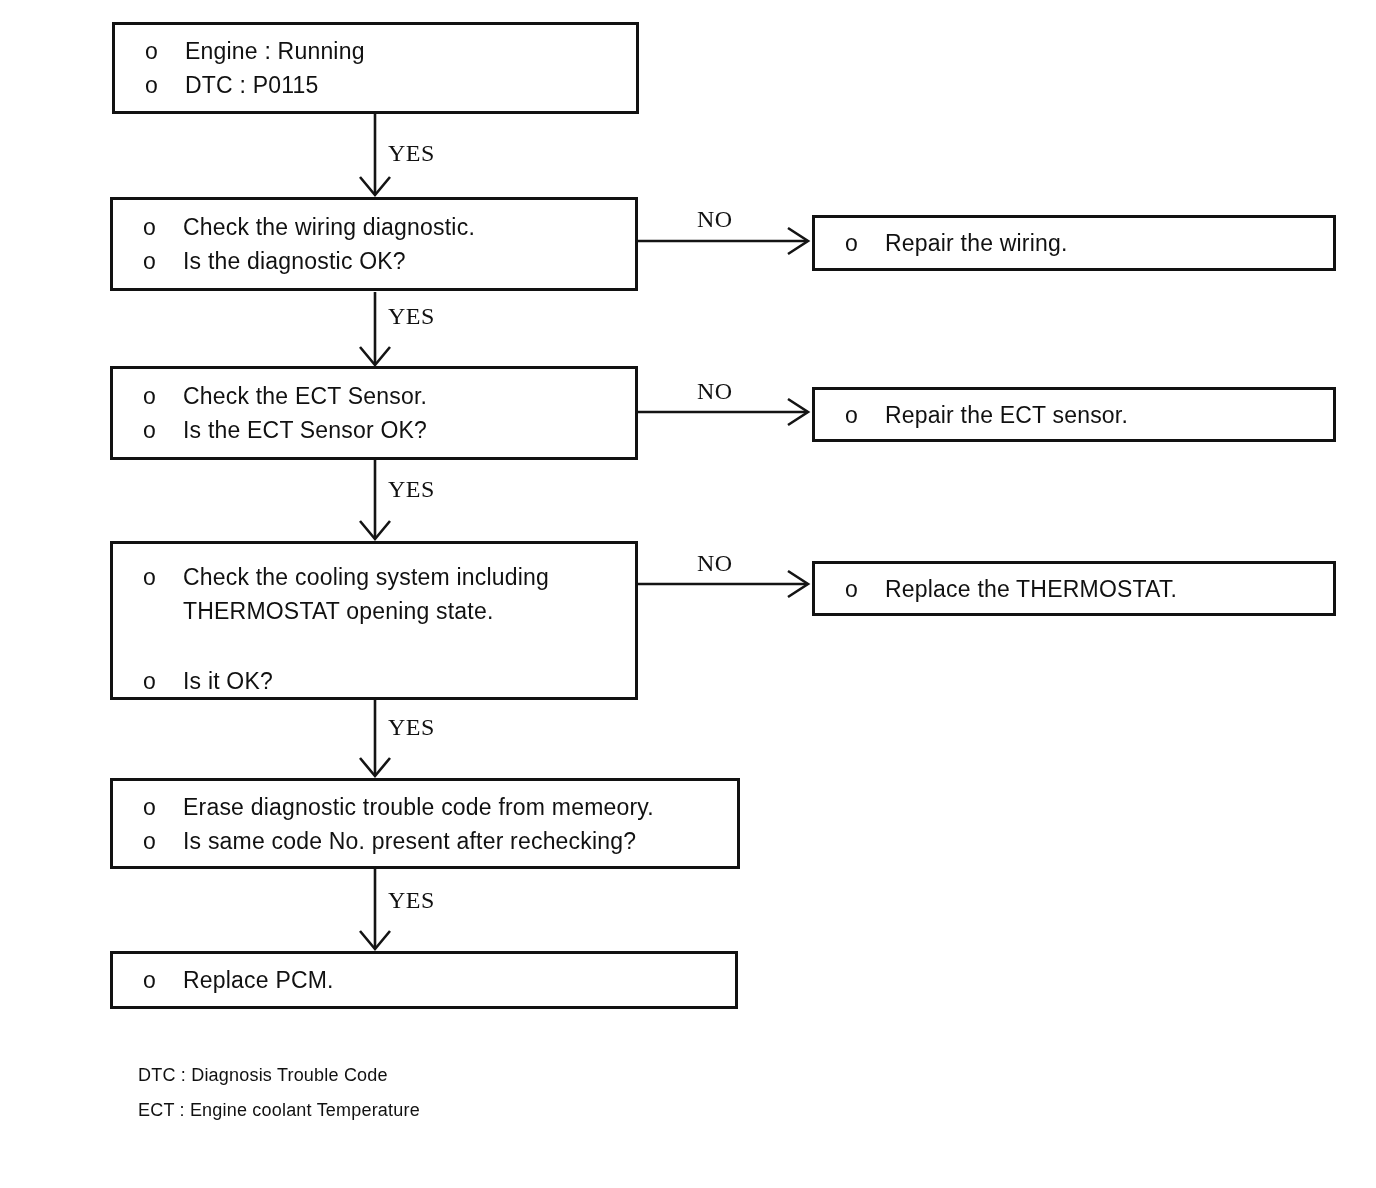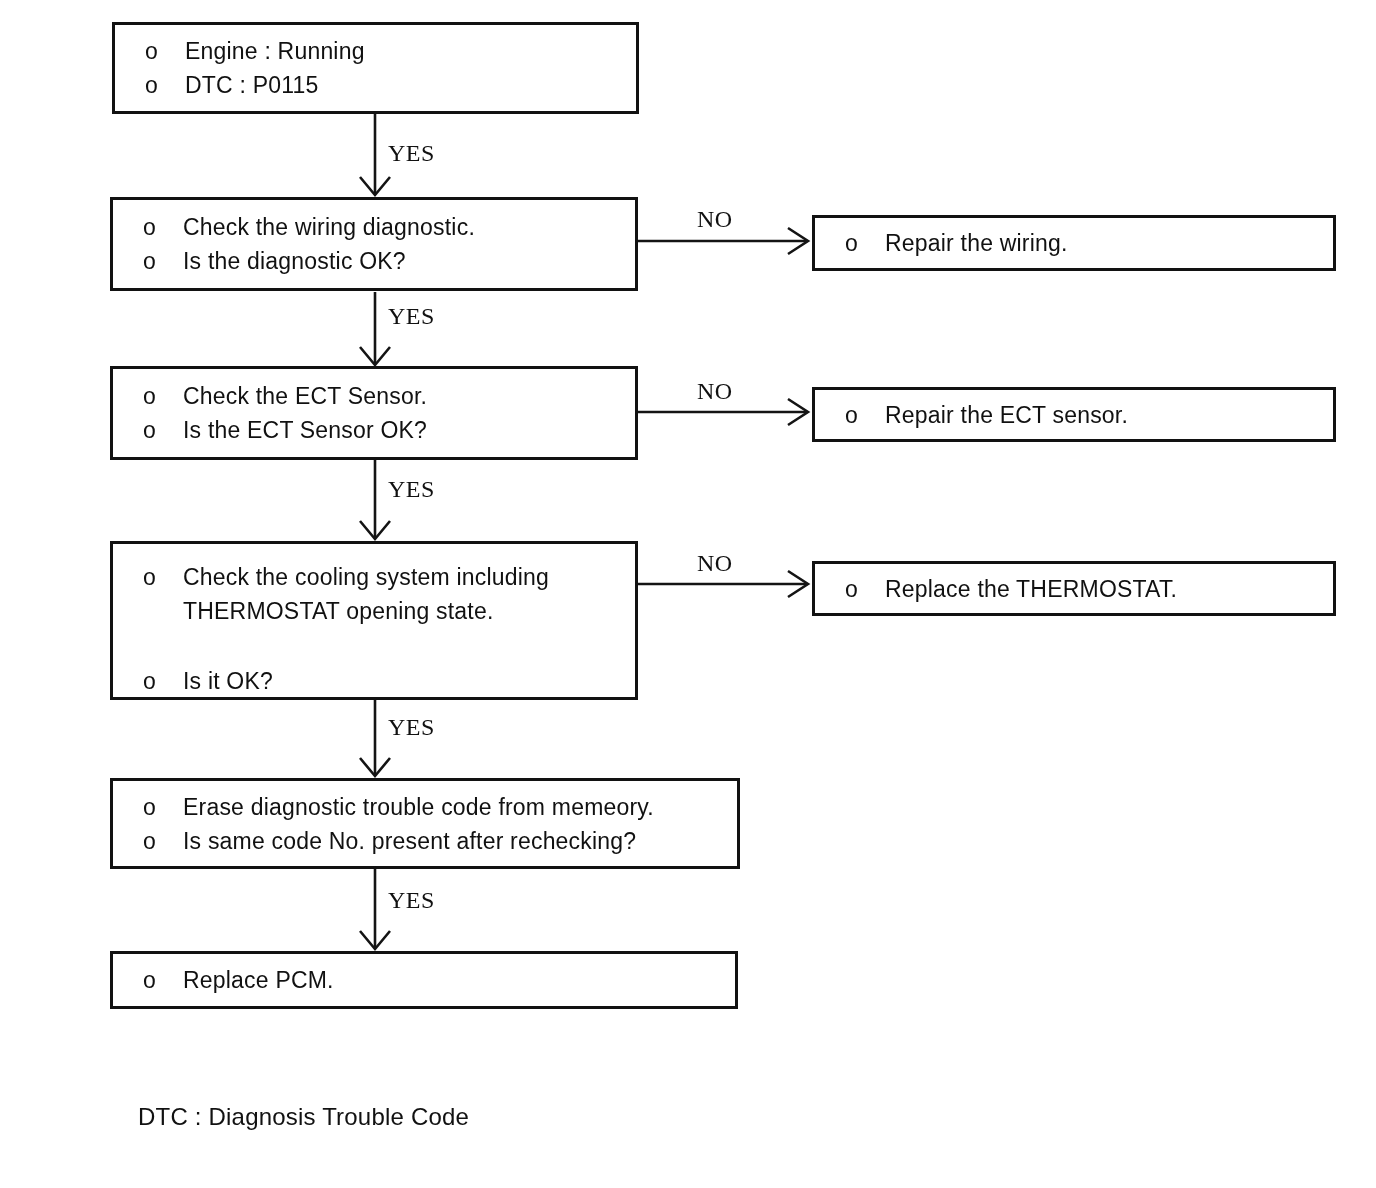--- a/index.html
+++ b/index.html
@@ -57,22 +57,22 @@
   .flow-label {
     position: absolute;
     font-size: 24px;
     letter-spacing: 0.5px;
     white-space: nowrap;
     font-family: Liberation Serif, serif;
   }
   .legend {
     position: absolute;
     left: 138px;
-    top: 1100px;
-    font-size: 24px;
+    top: 1058px;
+    font-size: 18px;
     line-height: 34.5px;
     letter-spacing: 0.2px;
   }
 </style>
 </head>
 <body>
 
 <div class="canvas">
 
   <svg class="connectors" viewBox="0 0 1376 1188" xmlns="http://www.w3.org/2000/svg" fill="none" stroke="#141414" stroke-width="2.6">
@@ -184,15 +184,16 @@
 
   <div class="fbox" style="left:110px; top:951px; width:628px; height:58px;">
     <div class="row">
       <span class="bullet">o</span>
       <span class="txt">Replace PCM.</span>
     </div>
   </div>
 
   <div class="legend">
     <div>DTC : Diagnosis Trouble Code</div>
+    <div>ECT : Engine coolant Temperature</div>
   </div>
 
 </div>
 
 </body></html>

